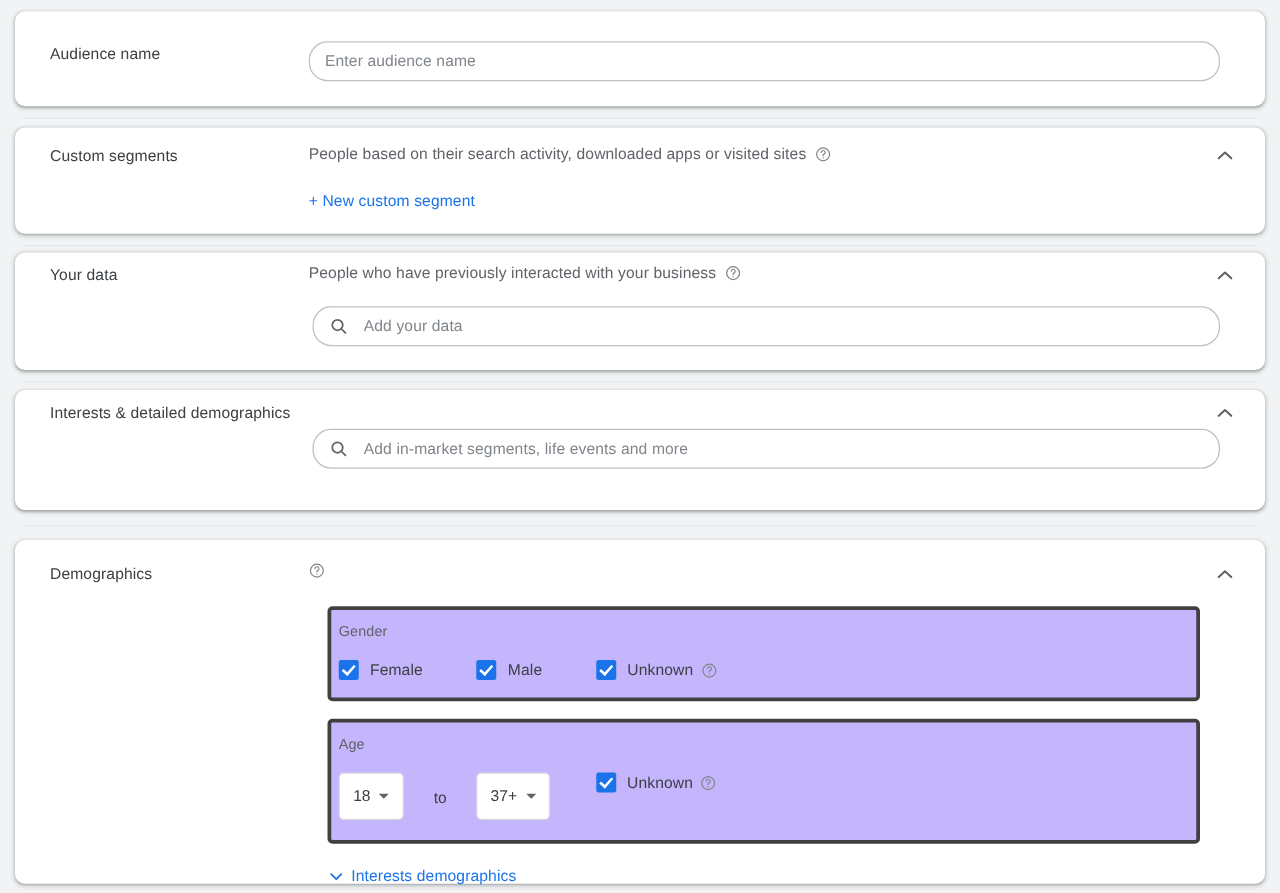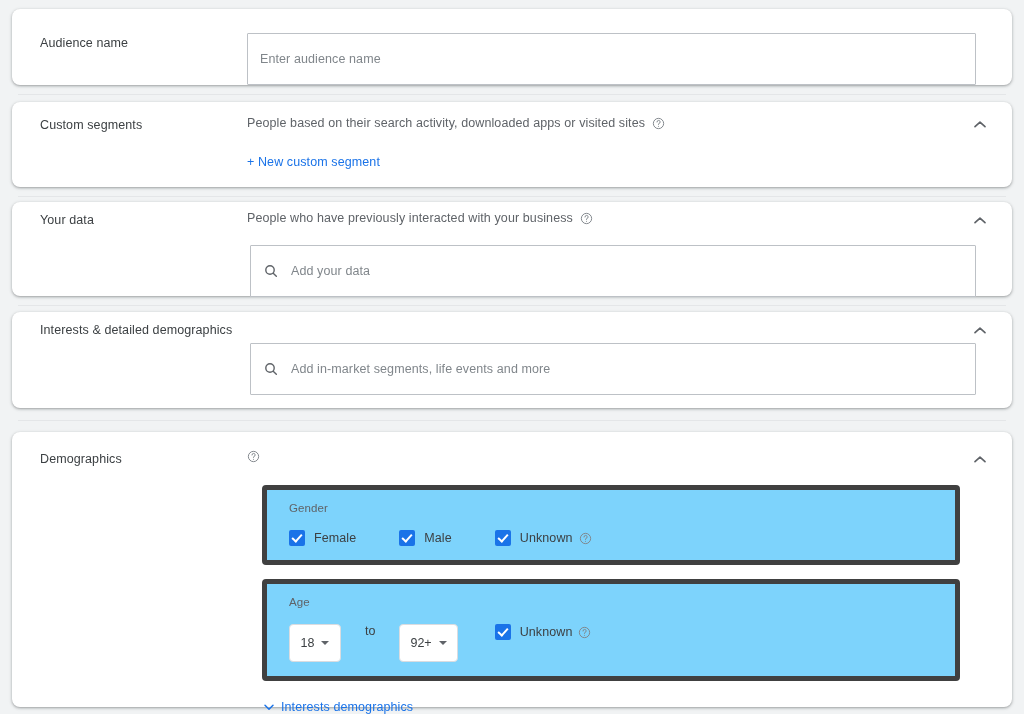--- a/index.html
+++ b/index.html
@@ -73,23 +73,23 @@
     right: 22px;
     width: 20px;
     height: 20px;
     color: #5f6368;
     cursor: pointer;
   }
   .chev svg { width: 20px; height: 20px; display: block; }
 
   
   .field {
-    height: 52px;
+    height: 32px;
     border: 1px solid #bdc1c6;
-    border-radius: 1px;
+    border-radius: 15px;
     background: #fff;
     display: flex;
     align-items: center;
     padding: 0 12px;
     font-size: 12.5px;
   }
   .field .ph {
     color: #80868b;
     font-size: 12.5px;
     letter-spacing: .1px;
@@ -111,24 +111,24 @@
     display: inline-flex;
     align-items: center;
     gap: 4px;
     white-space: nowrap;
   }
   .link .dn { width: 16px; height: 16px; color: #1a73e8; }
   .link .dn svg { width: 16px; height: 16px; display: block; }
 
   
   .panel {
-    border: 5px solid #404040;
+    border: 3px solid #404040;
     border-radius: 4px;
-    background: #7dd3fc;
-    padding: 12px 14px 14px 22px;
+    background: #c4b5fd;
+    padding: 12px 14px 14px 6px;
   }
   .panel-title {
     font-size: 11.5px;
     color: #5f6368;
     letter-spacing: .1px;
     margin-bottom: 16px;
   }
   .opts { display: flex; align-items: flex-start; gap: 11px; }
 
   
@@ -182,21 +182,21 @@
   }
   .caret {
     width: 0; height: 0;
     border-left: 4px solid transparent;
     border-right: 4px solid transparent;
     border-top: 4px solid #5f6368;
   }
   .to {
     font-size: 12.5px;
     color: #3c4043;
-    margin: 0 13px;
+    margin: 13px 13px;
   }
 </style>
 </head>
 <body>
 
 <div class="page">
 
   <div class="card" style="top:9px; height:76px;text-decoration:underline;">
     <div class="side-label" style="top:27px;">Audience name</div>
     <div class="body-col" style="top:24px;">
@@ -332,21 +332,21 @@
 
       <div class="panel" style="margin-top:14px; margin-left:15px; margin-right:16px;">
         <div class="panel-title">Age</div>
         <div class="opts">
           <span class="sel">
             <span>18</span>
             <span class="caret"></span>
           </span>
           <span class="to">to</span>
           <span class="sel">
-            <span>92+</span>
+            <span>37+</span>
             <span class="caret"></span>
           </span>
           <span class="cb" style="margin-left:26px;">
             <span class="box"></span>
             <span class="cb-label">Unknown</span>
             <span class="help">
               <svg viewBox="0 0 24 24" fill="none" stroke="currentColor" stroke-width="1.8">
                 <circle cx="12" cy="12" r="9.5"></circle>
                 <path d="M9.2 9.2a2.9 2.9 0 1 1 3.6 2.8c-.6.2-.8.7-.8 1.3v.6" stroke-linecap="round"></path>
                 <circle cx="12" cy="17.2" r="1" fill="currentColor" stroke="none"></circle>

